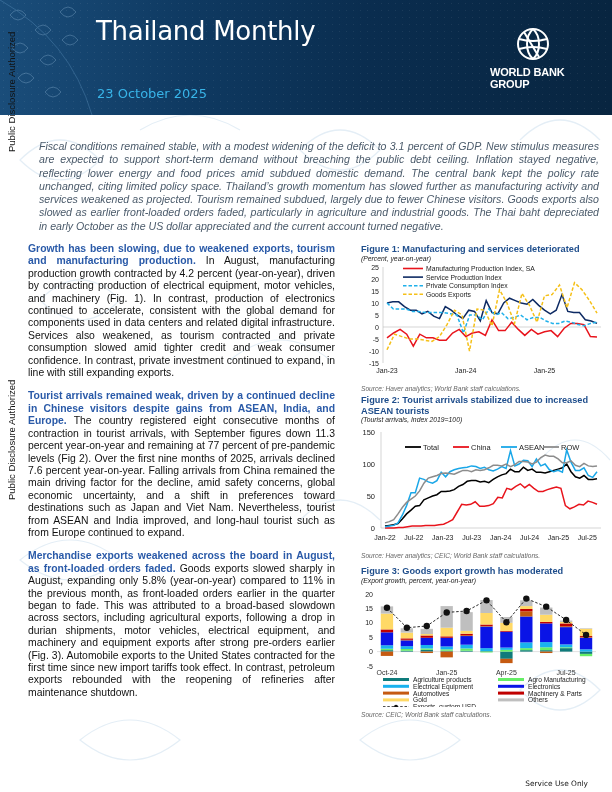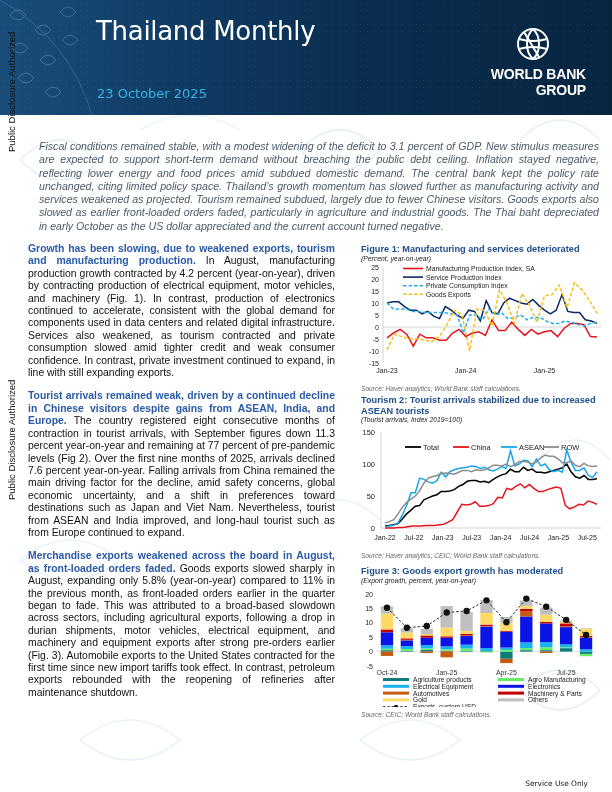--- a/index.html
+++ b/index.html
@@ -28,22 +28,22 @@
     color: #ffffff; font-size: 26px; line-height: 34px; letter-spacing: -0.3px;
   }
   .banner-date {
     position: absolute; left: 97px; top: 86px;
     font-family: "DejaVu Sans", sans-serif; 
     color: #38b4e8; font-size: 13px;
   }
   .wbg-logo { position: absolute; left: 496px; top: 26px; width: 82px; height: 56px; }
   .wbg-globe { position: absolute; left: 19px; top: 0; width: 36px; height: 36px; }
   .wbg-text {
-    position: absolute; left: -6px; top: 40px; width: 96px; text-align: right;
-    color: #fff; font-weight: bold; font-size: 14px; letter-spacing: -0.2px;
+    position: absolute; left: -6px; top: 40px; width: 96px; text-align: left;
+    color: #fff; font-weight: bold; font-size: 11px; letter-spacing: -0.2px;
     font-family: "Liberation Sans", sans-serif;
   }
 
   
   .side-disclosure {
     position: absolute; left: 6px; width: 12px;
     color: #111; font-size: 9.5px; white-space: nowrap; z-index: 2;
   }
   .side-disclosure span {
     display: block; transform: rotate(-90deg); transform-origin: left top;
@@ -190,21 +190,21 @@
       <text x="65" y="16.6" font-size="6.8" fill="#222">Service Production Index</text>
       <line x1="42" y1="22.7" x2="62" y2="22.7" stroke="#1fb0ea" stroke-width="1.6" stroke-dasharray="3.5,2"></line>
       <text x="65" y="25.2" font-size="6.8" fill="#222">Private Consumption Index</text>
       <line x1="42" y1="31.299999999999997" x2="62" y2="31.299999999999997" stroke="#f5c018" stroke-width="1.6" stroke-dasharray="3.5,2"></line>
       <text x="65" y="33.8" font-size="6.8" fill="#222">Goods Exports</text>
     </svg>
   <div class="fig-source-wrap">Source: Haver analytics; World Bank staff calculations.</div>
 </div>
 
 <div class="figure" style="top:395px;">
-  <div class="fig-title">Tourism 2: Tourist arrivals stabilized due to increased ASEAN tourists</div>
+  <div class="fig-title">Figure 2: Tourist arrivals stabilized due to increased ASEAN tourists</div>
   <div class="fig-sub">(Tourist arrivals, Index 2019=100)</div>
   <svg id="fig2svg" width="245" height="124" viewBox="0 0 245 124">
       <text x="14" y="107" font-size="7.5" text-anchor="end" fill="#222">0</text>
       <text x="14" y="75" font-size="7.5" text-anchor="end" fill="#222">50</text>
       <text x="14" y="43" font-size="7.5" text-anchor="end" fill="#222">100</text>
       <text x="14" y="11" font-size="7.5" text-anchor="end" fill="#222">150</text>
       <line x1="20" y1="104" x2="240" y2="104" stroke="#bbb" stroke-width="0.6"></line>
       <line x1="20" y1="8" x2="20" y2="104" stroke="#bbb" stroke-width="0.6"></line>
       <text x="24" y="116" font-size="7" text-anchor="middle" fill="#222">Jan-22</text>
       <text x="52.90909090909091" y="116" font-size="7" text-anchor="middle" fill="#222">Jul-22</text>

